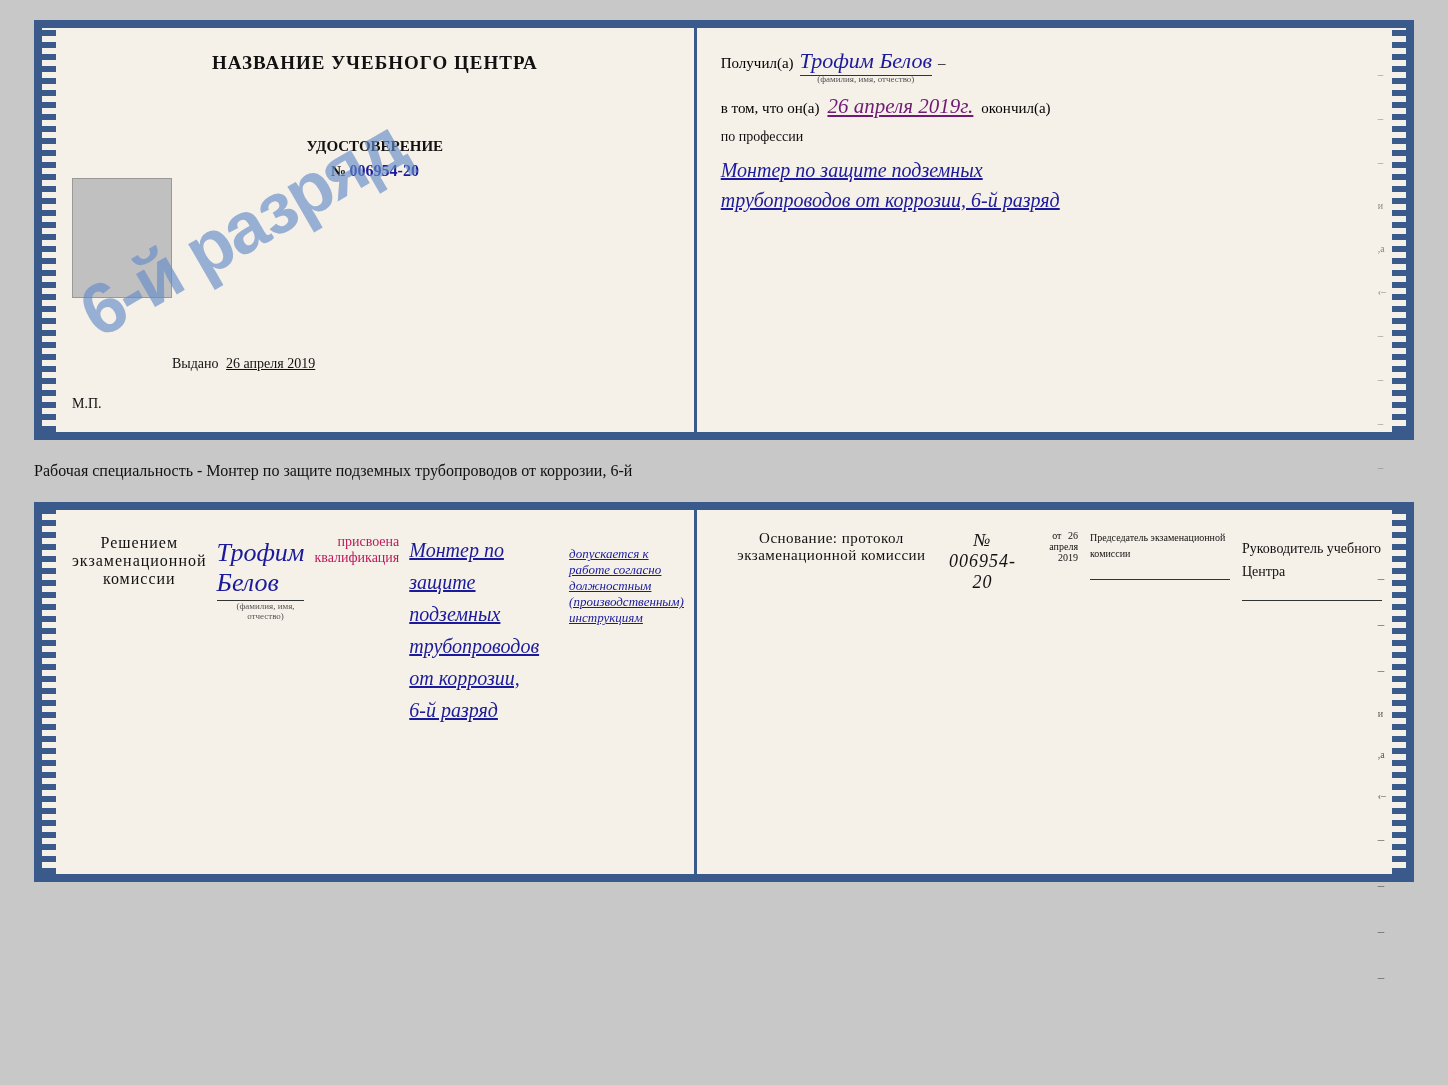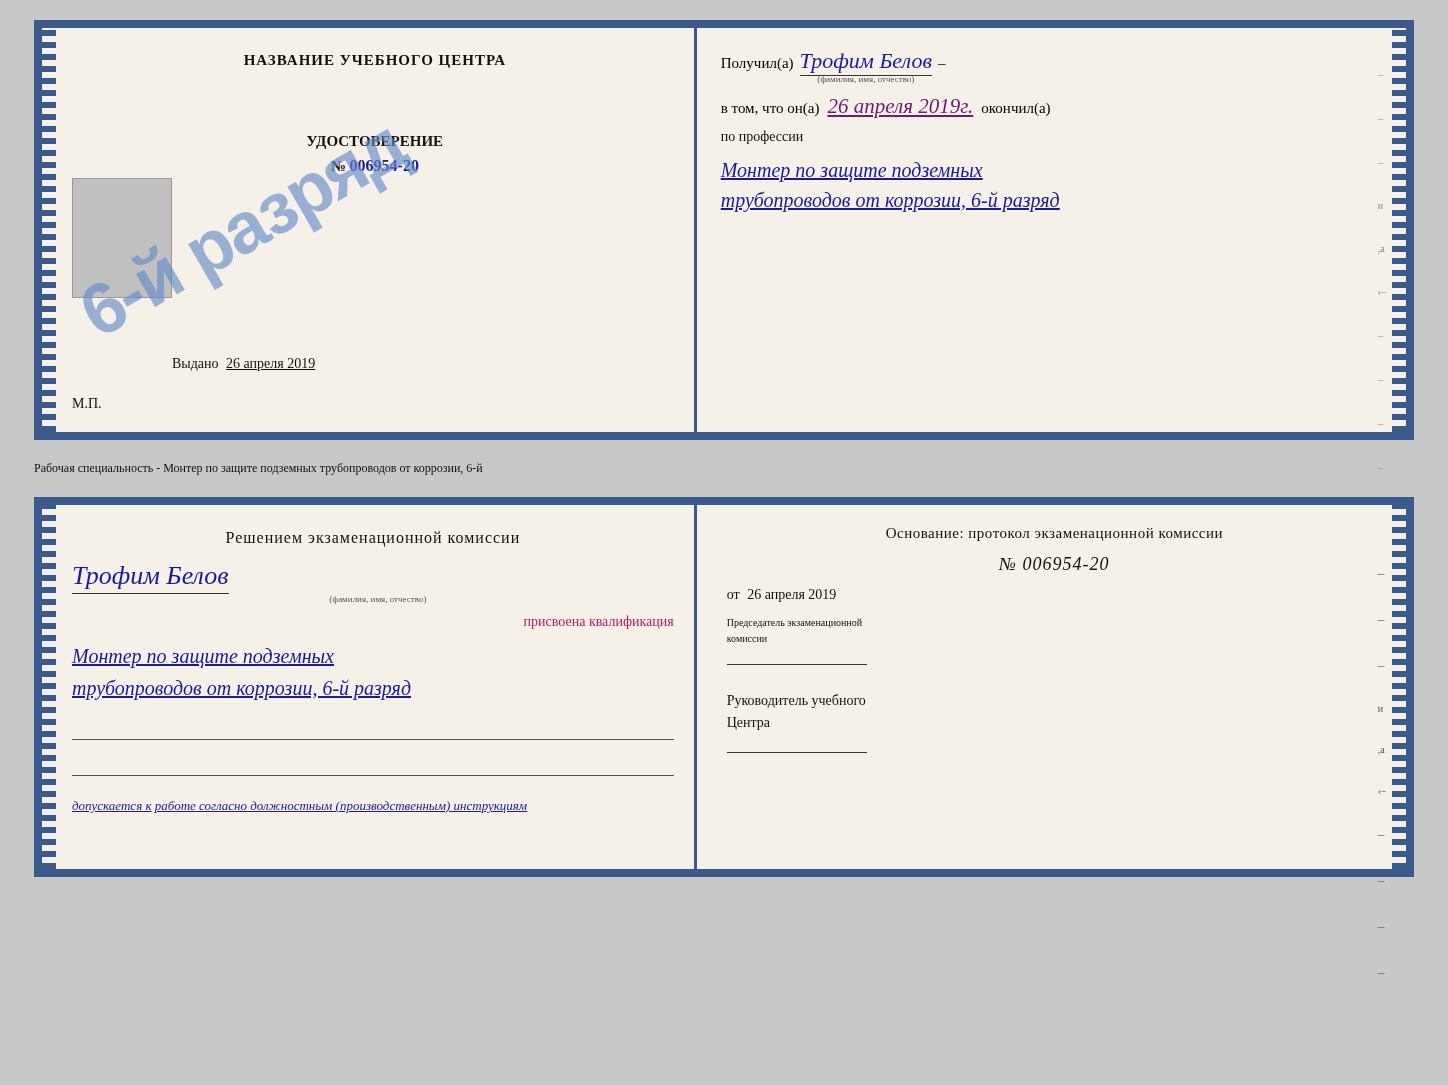--- a/index.html
+++ b/index.html
@@ -70,21 +70,21 @@
 
     .cert-left-inner {
       margin-left: 14px;
       width: calc(100% - 14px);
       display: flex;
       flex-direction: column;
       align-items: center;
     }
 
     .cert-title {
-      font-size: 15px;
+      font-size: 19px;
       font-weight: bold;
       letter-spacing: 1px;
       text-align: center;
       text-transform: uppercase;
       margin-bottom: 10px;
       color: #111;
     }
 
     
     .stamp-overlay {
@@ -218,51 +218,51 @@
       font-family: 'Brush Script MT', cursive;
       color: #1a1a9a;
       text-decoration: underline;
       line-height: 1.5;
       font-style: italic;
     }
 
     
     .separator-text {
       width: 1380px;
-      font-size: 12px;
+      font-size: 16px;
       color: #111;
       line-height: 1.4;
       padding: 4px 0;
     }
 
     
     .lower-document {
       width: 1380px;
       background: #f5f0e8;
       border: 8px solid #3a5a8c;
       display: flex;
       position: relative;
       min-height: 380px;
     }
 
     .lower-left {
       width: 48%;
       border-right: 3px solid #3a5a8c;
       padding: 24px 20px 20px 30px;
       display: flex;
-      flex-direction: column;
+      flex-direction: row;
       gap: 10px;
       position: relative;
     }
 
     .lower-right {
       width: 52%;
       padding: 20px 24px 20px 30px;
       display: flex;
-      flex-direction: column;
+      flex-direction: row;
       gap: 12px;
       position: relative;
     }
 
     .lower-document::before {
       content: '';
       position: absolute;
       left: 0; top: 0; bottom: 0;
       width: 14px;
       background: repeating-linear-gradient(
@@ -337,22 +337,22 @@
 
     .protokol-number {
       font-size: 18px;
       text-align: center;
       color: #111;
       font-style: italic;
       letter-spacing: 1px;
     }
 
     .protokol-date {
-      font-size: 14px;
-      text-align: left;
+      font-size: 10px;
+      text-align: right;
       color: #111;
     }
 
     .predsedatel-block {
       font-size: 10px;
       color: #111;
       line-height: 1.6;
     }
 
     .rukovoditel-block {

